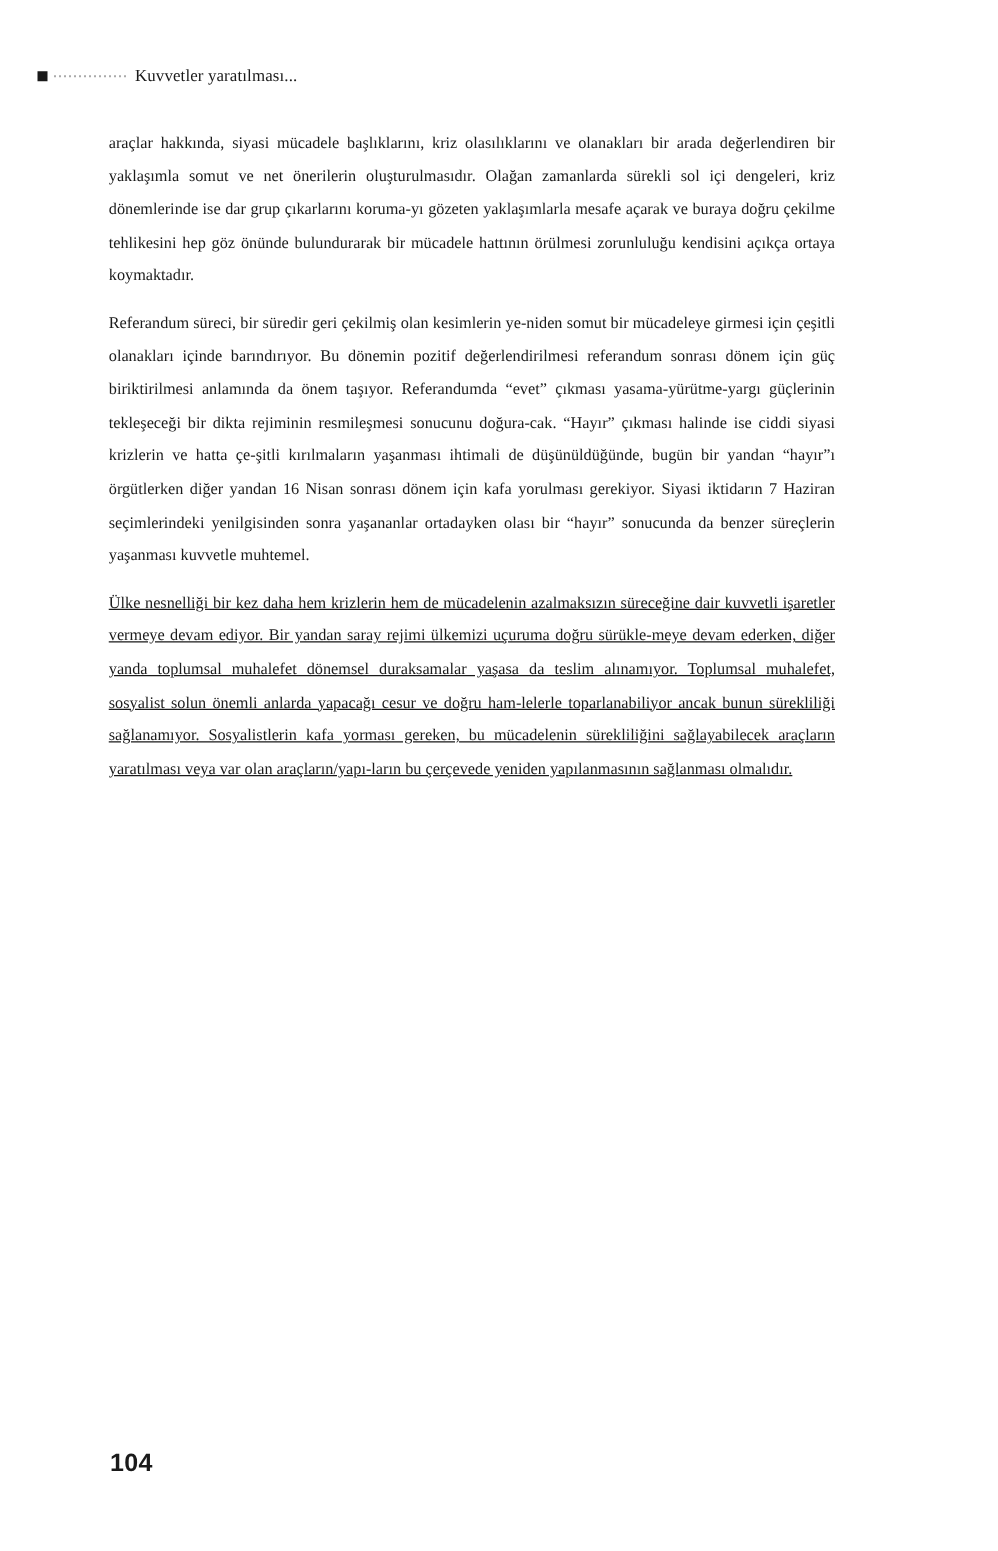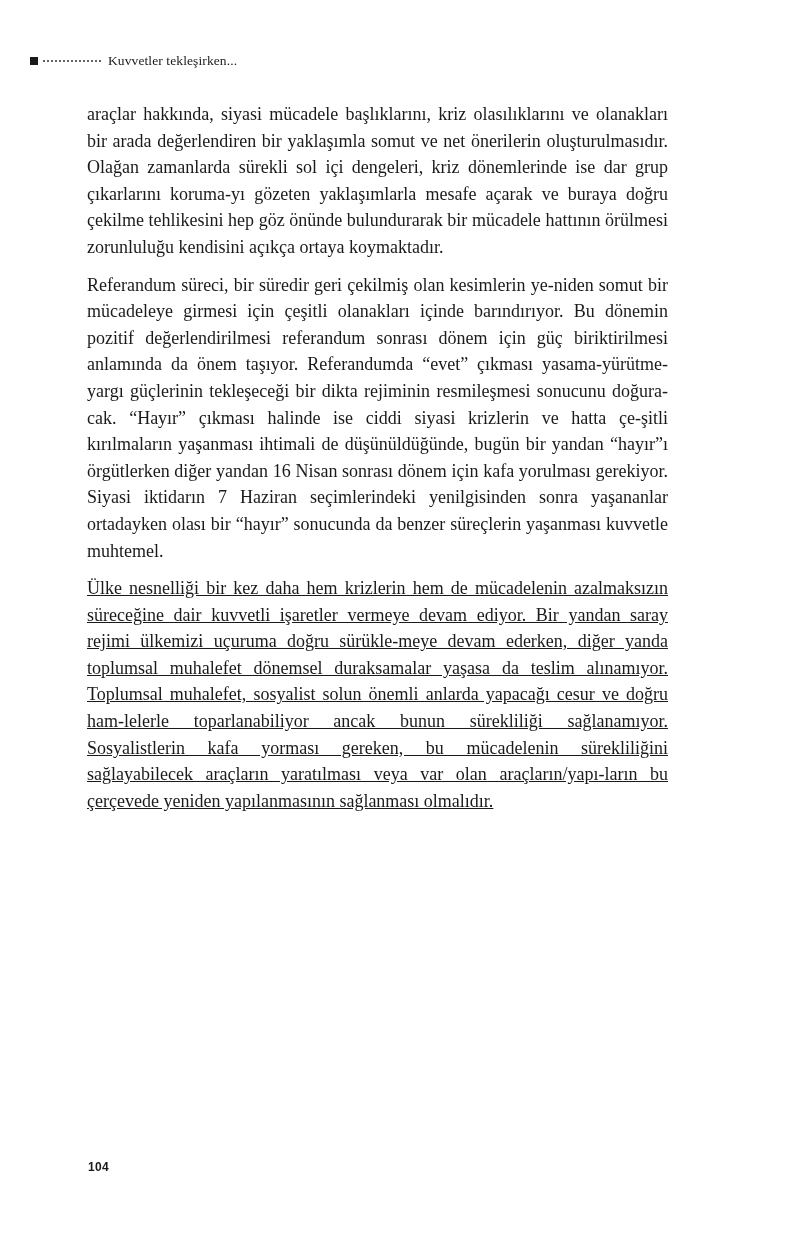--- a/index.html
+++ b/index.html
@@ -51,51 +51,51 @@
 
   
   .text-column {
     position: absolute;
     left: 87px;
     top: 101px;
     width: 581px;
   }
   .body-paragraph {
     margin: 0 0 11px 0;
-    font-size: 18px;
+    font-size: 13px;
     line-height: 26.6px;
     text-align: justify;
     text-justify: inter-word;
     hyphens: manual;
     color: #1a1a1a;
   }
   .body-paragraph:last-child {
     margin-bottom: 0;
     text-decoration: underline;
   }
 
   
   .folio {
     position: absolute;
     left: 88px;
     top: 1160px;
     font-family: "Liberation Sans", "DejaVu Sans", sans-serif;
     font-weight: bold;
-    font-size: 12px;
+    font-size: 20px;
     letter-spacing: 0.3px;
     color: #1a1a1a;
   }
 </style>
 </head>
 <body>
 
 <div class="running-header">
   <span class="header-marker"></span>
   <span class="header-leader"></span>
-  <span class="header-title">Kuvvetler tekleşirken...</span>
+  <span class="header-title">Kuvvetler yaratılması...</span>
 </div>
 
 <div class="text-column">
   <p class="body-paragraph">araçlar hakkında, siyasi mücadele başlıklarını, kriz olasılıklarını ve olanakları bir arada değerlendiren bir yaklaşımla somut ve net önerilerin oluşturulmasıdır. Olağan zamanlarda sürekli sol içi dengeleri, kriz dönemlerinde ise dar grup çıkarlarını koruma-yı gözeten yaklaşımlarla mesafe açarak ve buraya doğru çekilme tehlikesini hep göz önünde bulundurarak bir mücadele hattının örülmesi zorunluluğu kendisini açıkça ortaya koymaktadır.</p>
   <p class="body-paragraph">Referandum süreci, bir süredir geri çekilmiş olan kesimlerin ye-niden somut bir mücadeleye girmesi için çeşitli olanakları içinde barındırıyor. Bu dönemin pozitif değerlendirilmesi referandum sonrası dönem için güç biriktirilmesi anlamında da önem taşıyor. Referandumda “evet” çıkması yasama-yürütme-yargı güçlerinin tekleşeceği bir dikta rejiminin resmileşmesi sonucunu doğura-cak. “Hayır” çıkması halinde ise ciddi siyasi krizlerin ve hatta çe-şitli kırılmaların yaşanması ihtimali de düşünüldüğünde, bugün bir yandan “hayır”ı örgütlerken diğer yandan 16 Nisan sonrası dönem için kafa yorulması gerekiyor. Siyasi iktidarın 7 Haziran seçimlerindeki yenilgisinden sonra yaşananlar ortadayken olası bir “hayır” sonucunda da benzer süreçlerin yaşanması kuvvetle muhtemel.</p>
   <p class="body-paragraph">Ülke nesnelliği bir kez daha hem krizlerin hem de mücadelenin azalmaksızın süreceğine dair kuvvetli işaretler vermeye devam ediyor. Bir yandan saray rejimi ülkemizi uçuruma doğru sürükle-meye devam ederken, diğer yanda toplumsal muhalefet dönemsel duraksamalar yaşasa da teslim alınamıyor. Toplumsal muhalefet, sosyalist solun önemli anlarda yapacağı cesur ve doğru ham-lelerle toparlanabiliyor ancak bunun sürekliliği sağlanamıyor. Sosyalistlerin kafa yorması gereken, bu mücadelenin sürekliliğini sağlayabilecek araçların yaratılması veya var olan araçların/yapı-ların bu çerçevede yeniden yapılanmasının sağlanması olmalıdır.</p>
 </div>
 
 <div class="folio">104</div>
 

